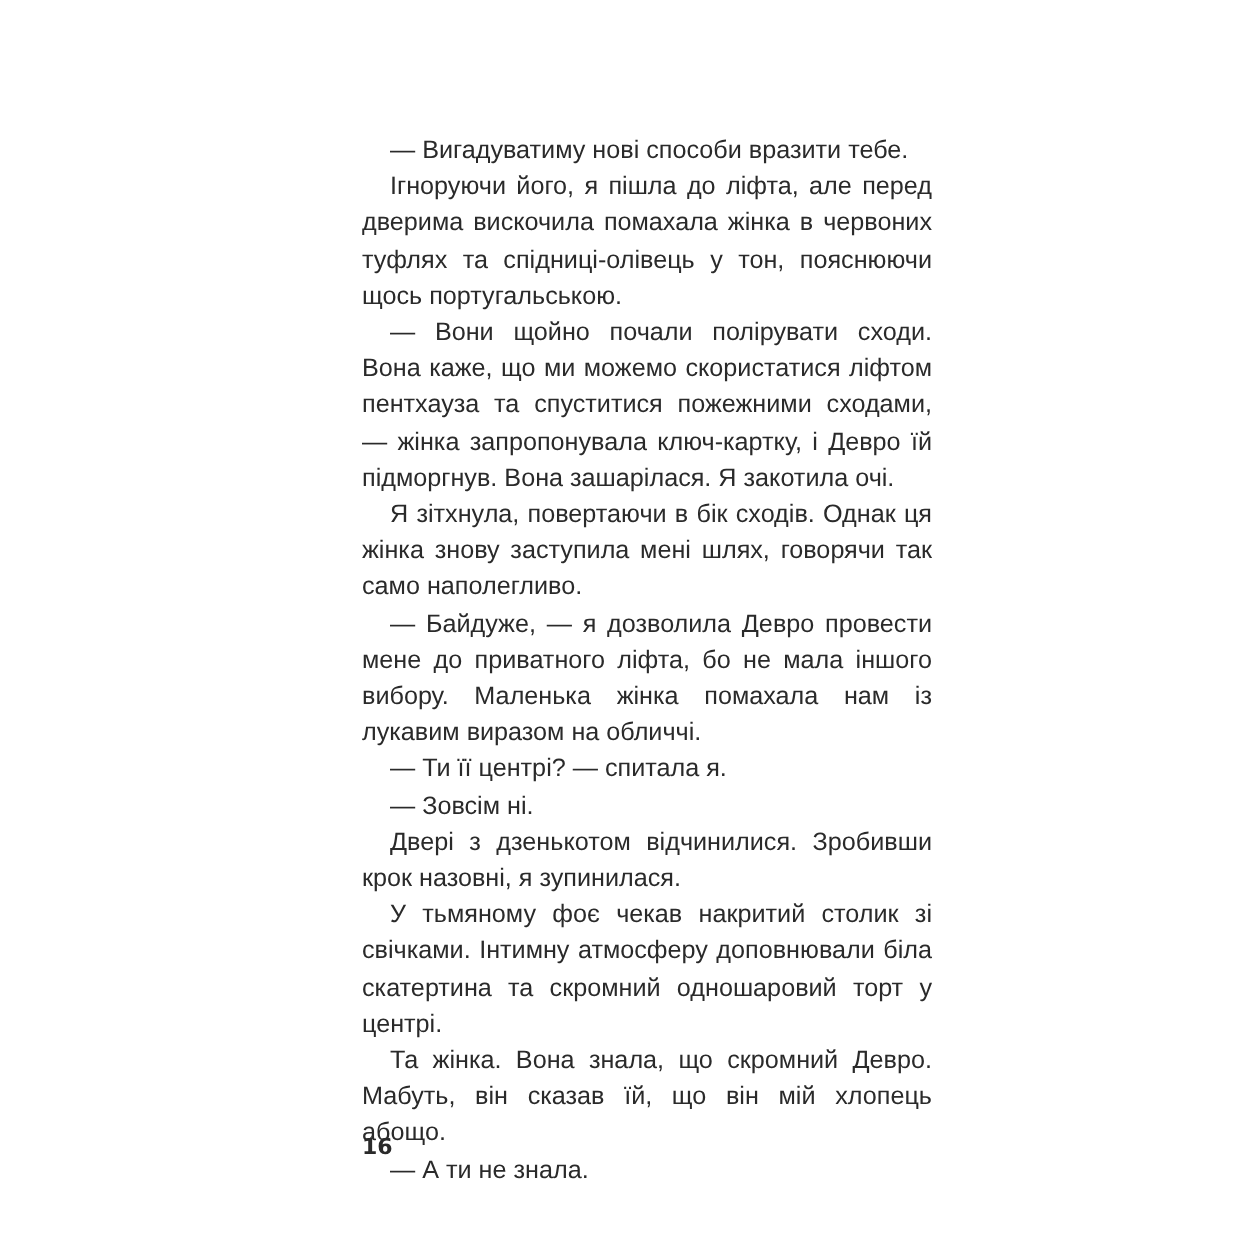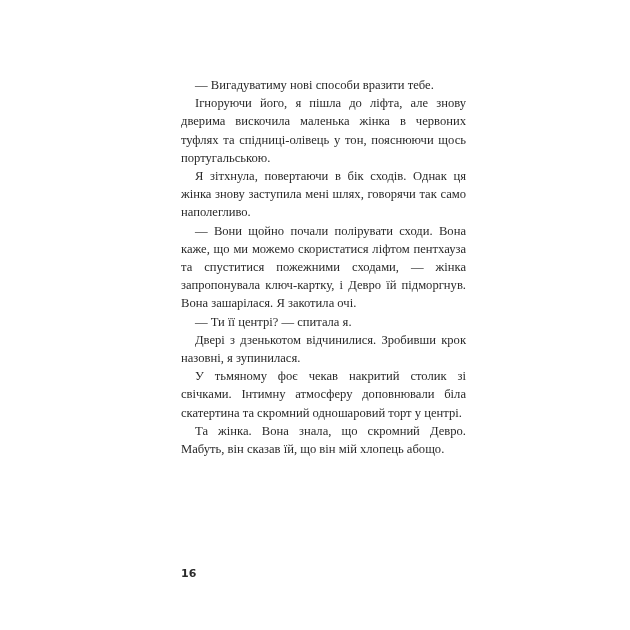--- a/index.html
+++ b/index.html
@@ -1,22 +1,22 @@
 <!DOCTYPE html>
 <html><head>
 <meta charset="utf-8">
 <style>
   html, body { margin: 0; padding: 0; background: #ffffff; }
   body { width: 630px; height: 630px; position: relative; overflow: hidden; }
   .page {
     position: absolute;
     left: 181px;
-    top: 76px;
+    top: 66px;
     width: 285px;
-    font-family: Liberation Serif, serif;
+    font-family: Liberation Sans, sans-serif;
     font-size: 12.6px;
     line-height: 18.2px;
     color: #2a2a2a;
     text-align: justify;
     hyphens: manual;
   }
   .page p { margin: 0; text-indent: 14px; }
   .page-number {
     position: absolute;
     left: 181px;
@@ -25,23 +25,26 @@
     font-weight: bold;
     font-size: 11px;
     color: #2a2a2a;
   }
 </style>
 </head>
 <body>
 
 <div class="page">
   <p>— Вигадуватиму нові способи вразити тебе.</p>
-  <p>Ігноруючи його, я пішла до ліфта, але знову дверима вискочила маленька жінка в червоних туфлях та спідниці-олівець у тон, пояснюючи щось португальською.</p>
+  <p>Ігноруючи його, я пішла до ліфта, але перед дверима вискочила помахала жінка в червоних туфлях та спідниці-олівець у тон, пояснюючи щось португальською.</p>
+  <p>— Вони щойно почали полірувати сходи. Вона каже, що ми можемо скористатися ліфтом пентхауза та спуститися пожежними сходами, — жінка запропонувала ключ-картку, і Девро їй підморгнув. Вона зашарілася. Я закотила очі.</p>
   <p>Я зітхнула, повертаючи в бік сходів. Однак ця жінка знову заступила мені шлях, говорячи так само наполегливо.</p>
-  <p>— Вони щойно почали полірувати сходи. Вона каже, що ми можемо скористатися ліфтом пентхауза та спуститися пожежними сходами, — жінка запропонувала ключ-картку, і Девро їй підморгнув. Вона зашарілася. Я закотила очі.</p>
+  <p>— Байдуже, — я дозволила Девро провести мене до приватного ліфта, бо не мала іншого вибору. Маленька жінка помахала нам із лукавим виразом на обличчі.</p>
   <p>— Ти її центрі? — спитала я.</p>
+  <p>— Зовсім ні.</p>
   <p>Двері з дзенькотом відчинилися. Зробивши крок назовні, я зупинилася.</p>
   <p>У тьмяному фоє чекав накритий столик зі свічками. Інтимну атмосферу доповнювали біла скатертина та скромний одношаровий торт у центрі.</p>
   <p>Та жінка. Вона знала, що скромний Девро. Мабуть, він сказав їй, що він мій хлопець абощо.</p>
+  <p>— А ти не знала.</p>
 
 </div>
 
 <div class="page-number">16</div>
 
 </body></html>

